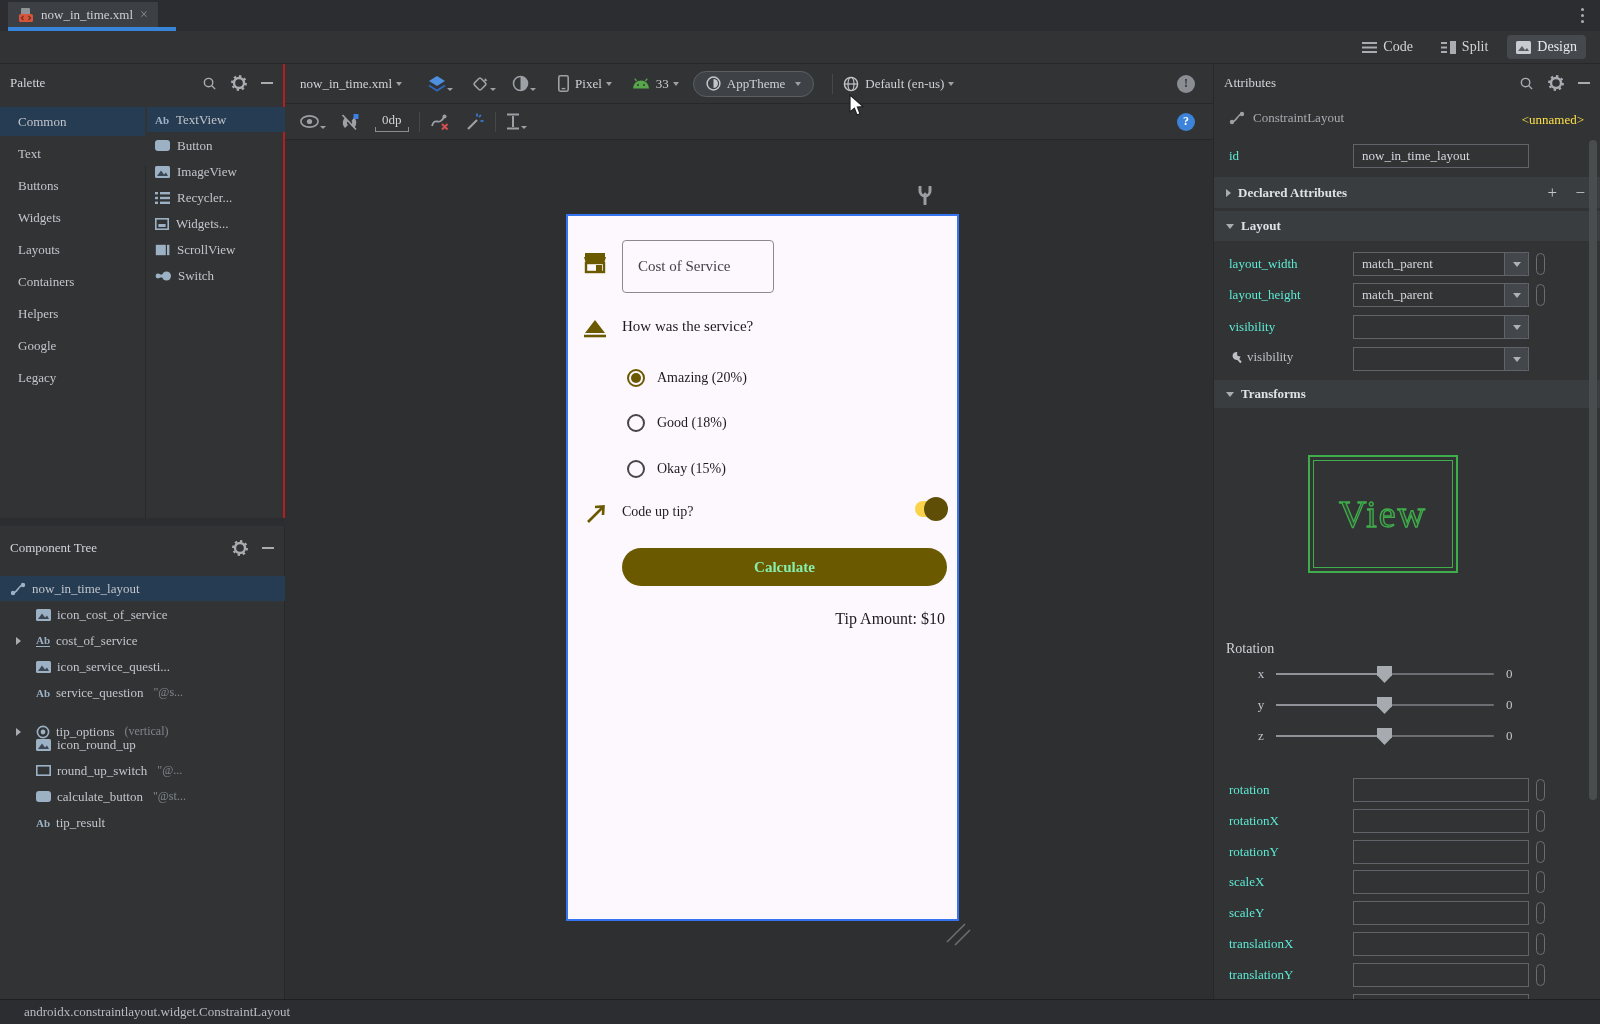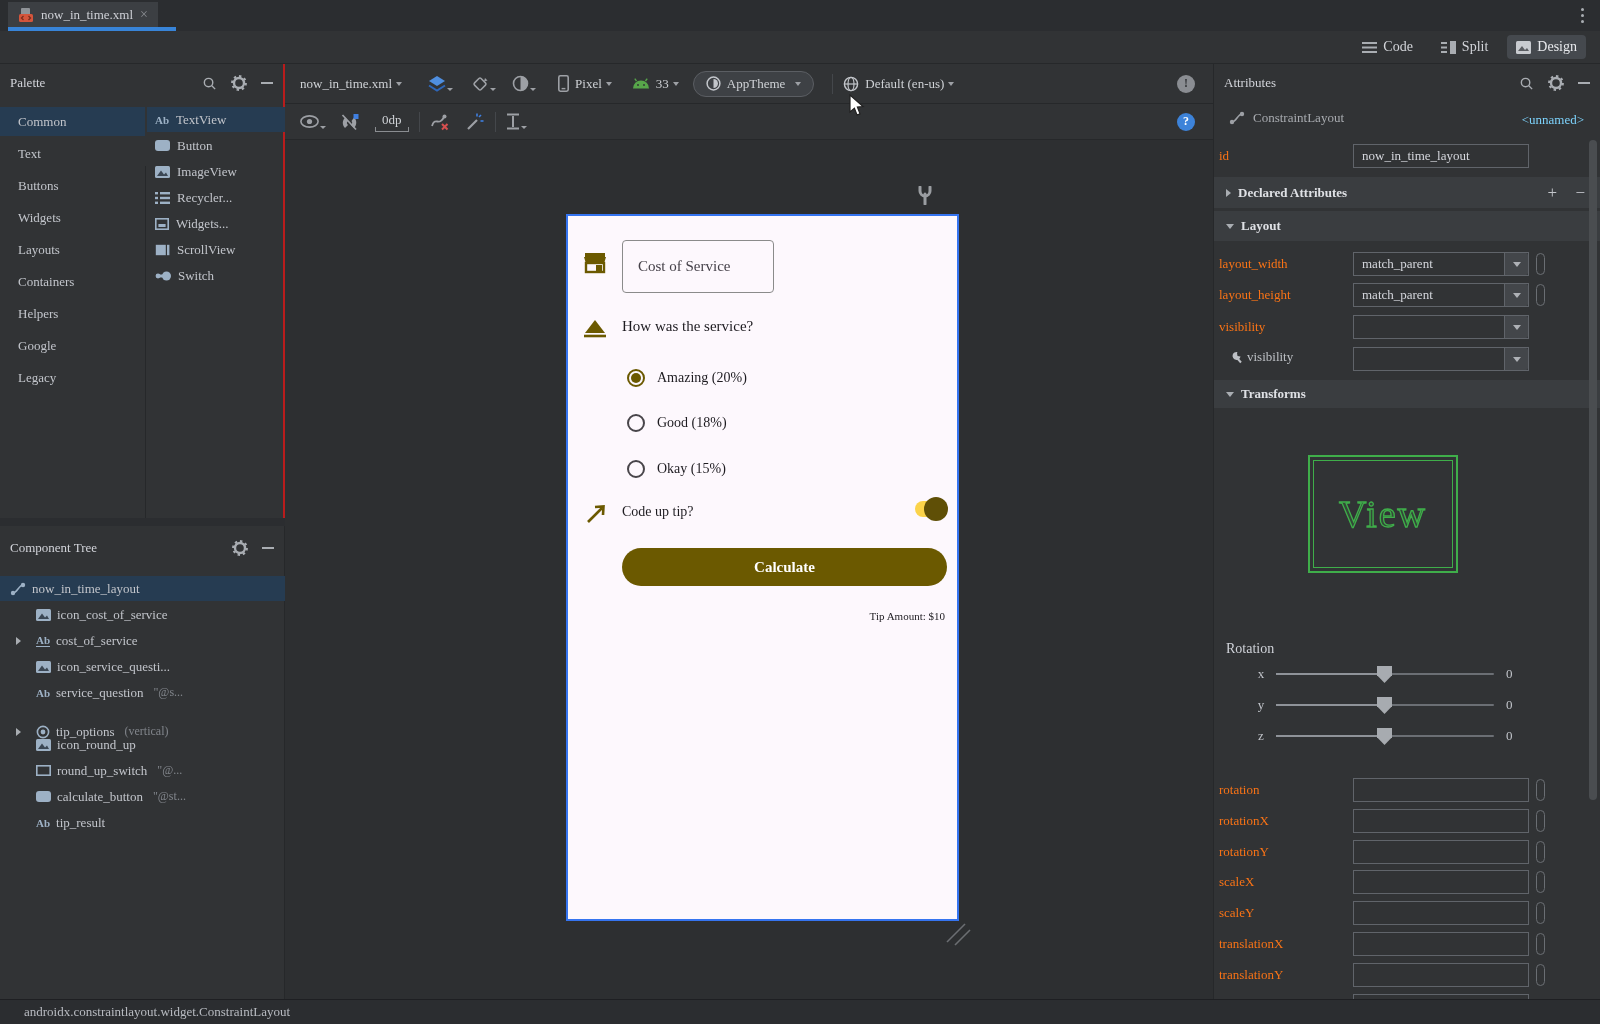--- a/index.html
+++ b/index.html
@@ -68,26 +68,26 @@
               display:flex;align-items:center;padding-left:15px;font-size:15px;color:#454149;}
   .q-text{position:absolute;left:54px;top:102px;font-size:15px;}
   .radio-row{position:absolute;left:59px;display:flex;align-items:center;gap:12px;font-size:14px;}
   .rad{width:18px;height:18px;border-radius:50%;border:2px solid #48454a;display:flex;align-items:center;justify-content:center;}
   .rad.on{border-color:#6b5900;}
   .rad.on i{width:10px;height:10px;border-radius:50%;background:#6b5900;}
   .roundup-label{position:absolute;left:54px;top:288px;font-size:14px;}
   .sw{position:absolute;left:347px;top:285px;width:30px;height:16px;border-radius:9px;background:#fbd34a;}
   .sw i{position:absolute;right:-3px;top:-4px;width:24px;height:24px;border-radius:50%;background:#5f4f06;}
   .calc-btn{position:absolute;left:54px;top:332px;width:325px;height:38px;border-radius:19px;background:#6b5900;
-            display:flex;align-items:center;justify-content:center;color:#ffffff;font-size:15px;font-weight:bold;}
-  .tip-res{position:absolute;right:12px;top:394px;font-size:11px;}
+            display:flex;align-items:center;justify-content:center;color:#86efac;font-size:15px;font-weight:bold;}
+  .tip-res{position:absolute;right:12px;top:394px;font-size:16px;}
 
   
   .attrs{left:1213px;top:64px;width:387px;height:935px;background:#313335;border-left:1px solid #26282a;overflow:hidden;}
-  .attr-label{position:absolute;left:5px;color:#f97316;}
+  .attr-label{position:absolute;left:15px;color:#5eead4;}
   .sect{position:absolute;left:0;width:387px;background:#3a3d40;display:flex;align-items:center;gap:7px;padding-left:12px;color:#dfe1e5;font-weight:bold;}
   .field{position:absolute;left:139px;width:176px;height:24px;border:1px solid #60646a;background:#313335;color:#d5d7dd;
          display:flex;align-items:center;padding-left:8px;font-size:13px;}
   .dd .arrow-box{margin-left:auto;height:100%;width:24px;background:#43464a;border-left:1px solid #60646a;display:flex;align-items:center;justify-content:center;border-radius:0 2px 2px 0;}
   .dd .arrow-box b{width:0;height:0;border-top:5px solid #aeb1b6;border-left:4px solid transparent;border-right:4px solid transparent;}
   .pill{position:absolute;left:322px;width:9px;height:22px;border:1px solid #6a6e73;border-radius:5px;}
   .viewbox{position:absolute;left:94px;top:391px;width:150px;height:118px;border:2px solid #3fae4a;display:flex;align-items:center;justify-content:center;text-align:center;}
   .viewbox .inner{position:absolute;inset:3px;border:1px solid #3fae4a;}
   .viewword{font-size:38px;letter-spacing:2px;color:rgba(63,174,74,0.18);-webkit-text-stroke:1.3px #3fae4a;}
   .slider-row{position:absolute;left:0;width:387px;height:20px;display:flex;align-items:center;}
@@ -533,21 +533,21 @@
     </div>
 
     <div class="abs flex" style="left:15px;top:46px;gap:8px;color:#a8abb0">
       <svg width="16" height="14" viewBox="0 0 16 14">
           <path d="M3 11 C7 11 9 3 13 3" fill="none" stroke="#9da0a5" stroke-width="1.6"></path>
           <circle cx="3" cy="11" r="2.2" fill="#9da0a5"></circle>
           <circle cx="13" cy="3" r="2.2" fill="#9da0a5"></circle>
         </svg>
       <span>ConstraintLayout</span>
     </div>
-    <div class="abs" style="right:16px;top:48px;color:#7dd3fc">&lt;unnamed&gt;</div>
+    <div class="abs" style="right:16px;top:48px;color:#fde047">&lt;unnamed&gt;</div>
 
     <div class="attr-label" style="top:84px">id</div>
     <div class="field" style="top:80px">
         <span>now_in_time_layout</span>
       </div>
 
     <div class="sect" style="top:113px;height:31px">
       <span class="chev"></span>
       <span>Declared Attributes</span>
       <span style="margin-left:auto;margin-right:44px;font-size:17px;font-weight:normal;color:#c3c6cb">+</span>

